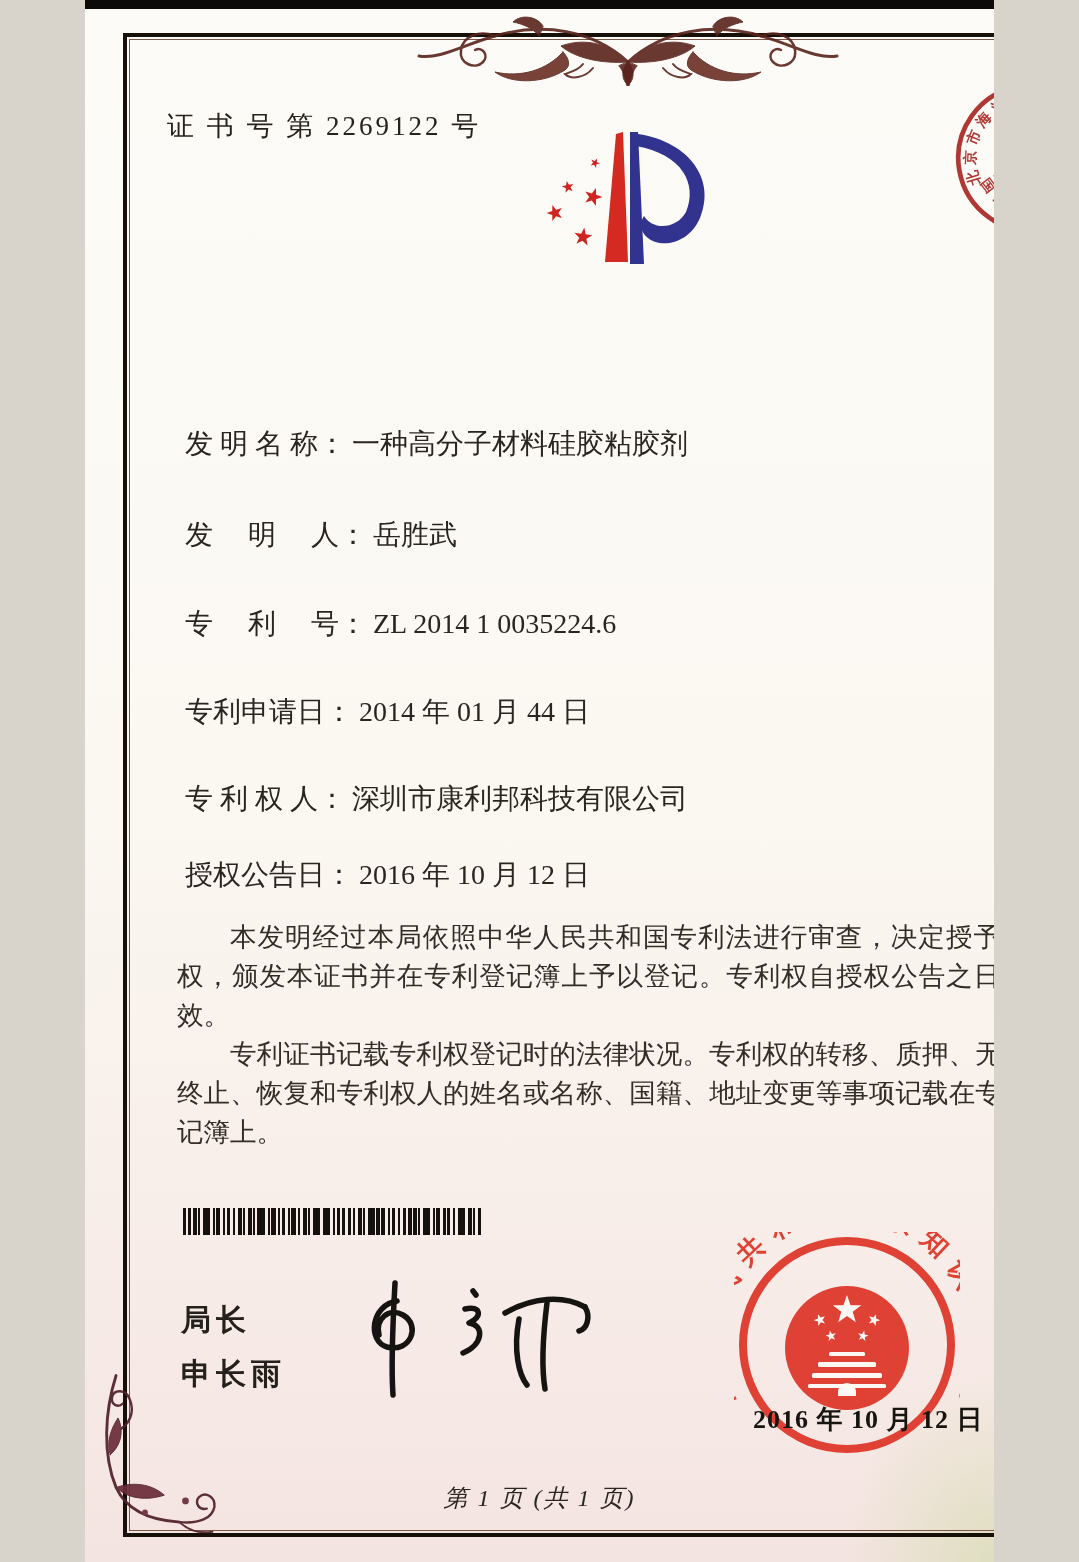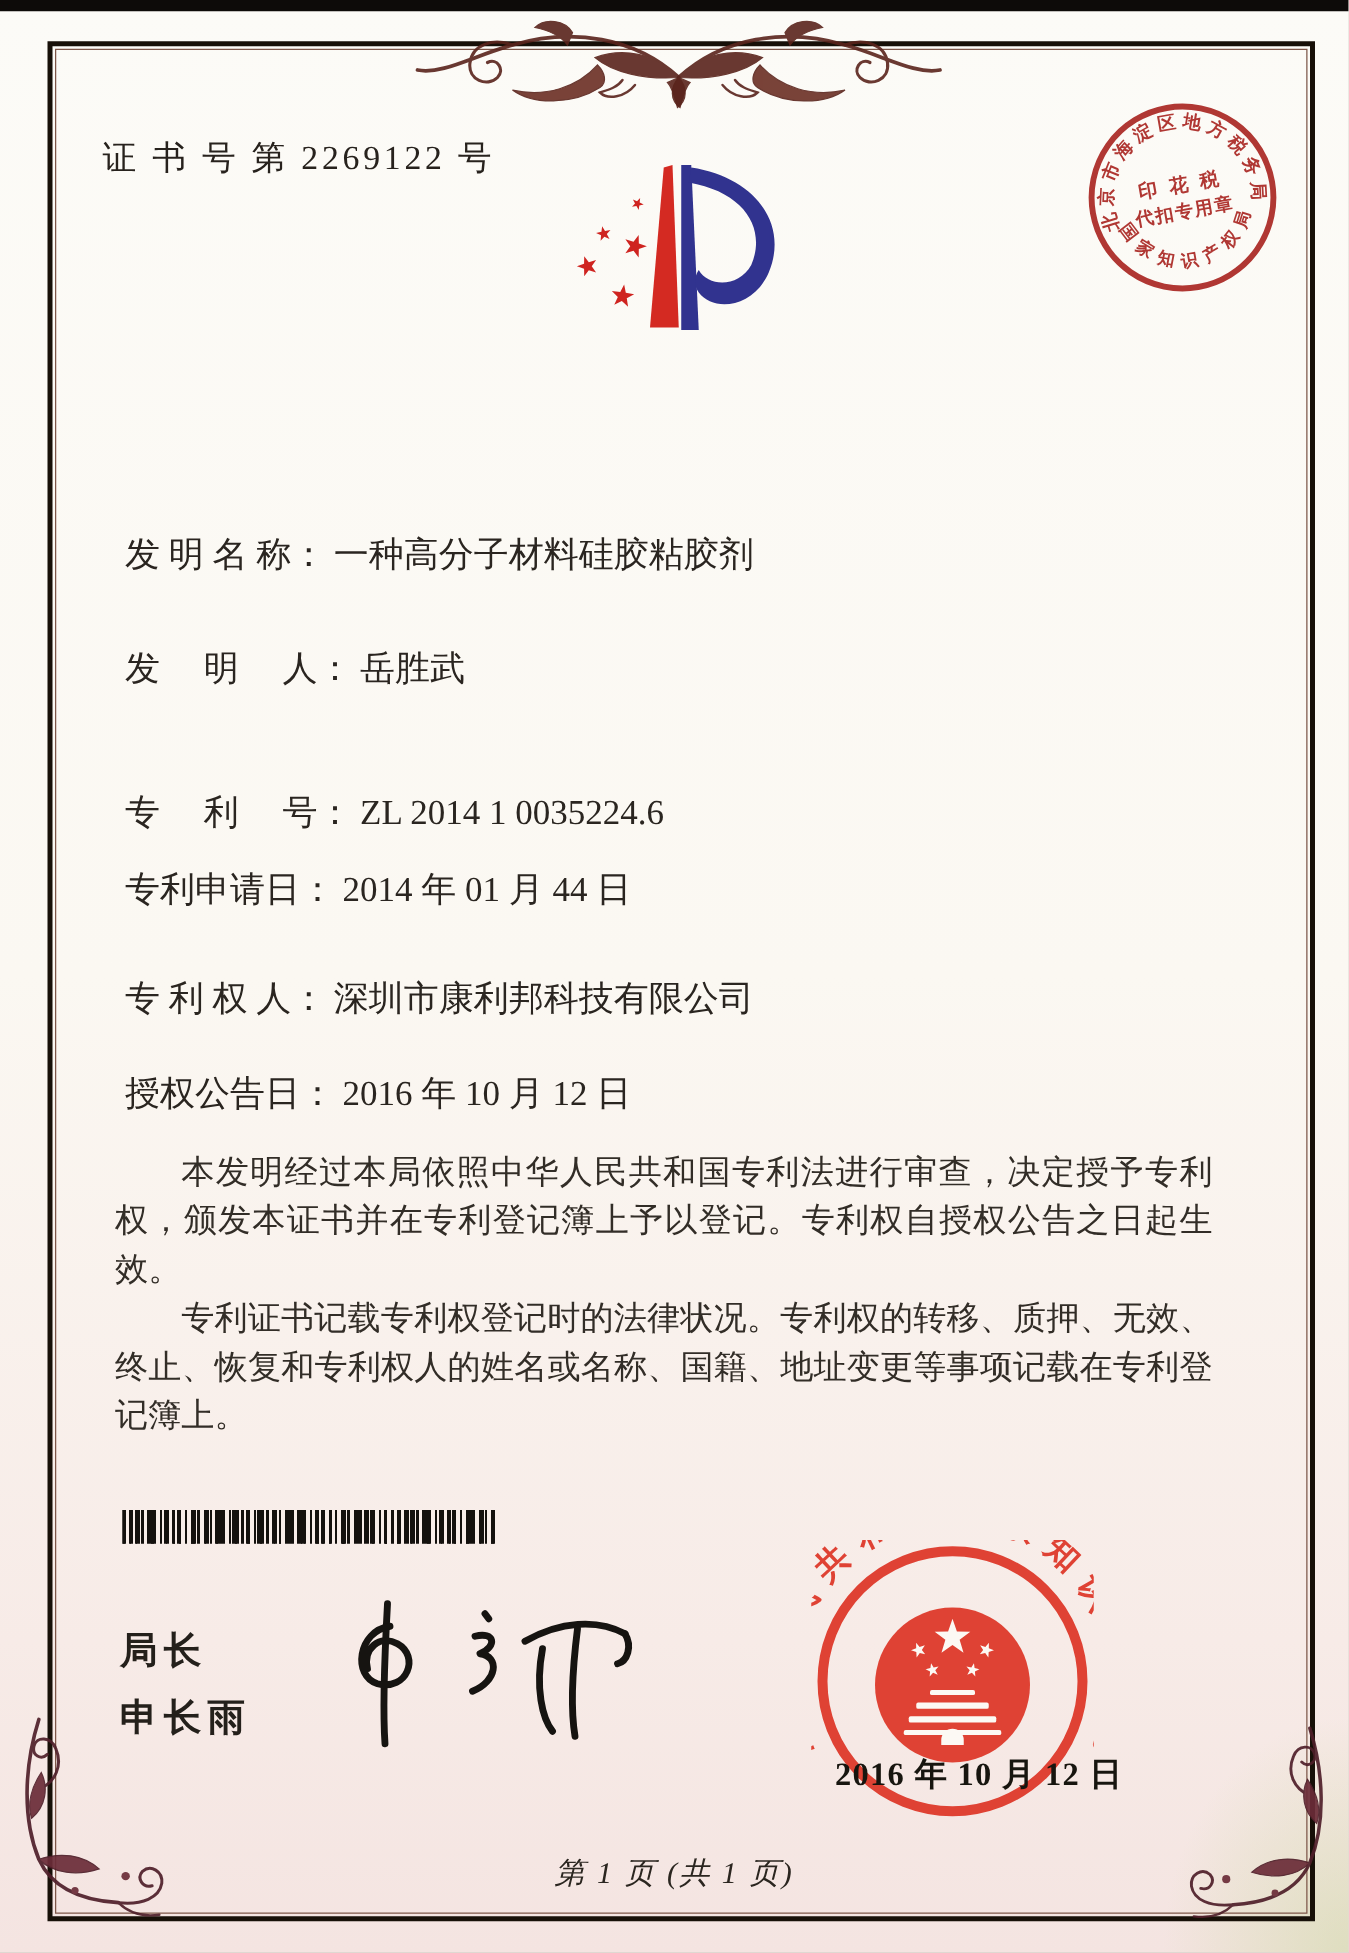--- a/index.html
+++ b/index.html
@@ -1,17 +1,17 @@
 <!DOCTYPE html>
 <html><head>
 <meta charset="utf-8">
 <style>
   html,body{margin:0;padding:0;background:#d8d4cc;}
   .page{
-    position:relative;width:1079px;height:1562px;margin:0 auto;overflow:hidden;
+    position:relative;width:909px;height:1562px;margin:0 auto;overflow:hidden;
     background:linear-gradient(180deg,#fcfbf7 0%,#fbf8f2 50%,#f7ebe7 84%,#f4e4e1 100%);
     font-family:"Liberation Serif", serif;color:#2a2520;
   }
   .photo-edge-top{position:absolute;left:0;top:0;width:100%;height:9px;background:#0d0b09;}
   .corner-tint{position:absolute;right:0;bottom:0;width:150px;height:190px;
     background:radial-gradient(ellipse at 100% 100%, rgba(196,214,150,.45), rgba(196,214,150,0) 70%);}
   
   .frame{position:absolute;left:38px;top:33px;width:1006px;height:1496px;
     border:4px solid #171008;z-index:1;}
   .frame-inner{position:absolute;left:2px;top:2px;right:2px;bottom:2px;border:1px solid #7d5648;}
@@ -21,21 +21,21 @@
   .orn-br{position:absolute;left:942px;top:1378px;width:130px;height:168px;z-index:2;transform:scaleX(-1);}
   
   .cert-no{position:absolute;left:82px;top:108px;font-size:27px;letter-spacing:3px;color:#27221d;z-index:2;}
   .logo{position:absolute;left:455px;top:128px;width:180px;height:145px;z-index:2;}
   .title{position:absolute;left:0;top:293px;width:100%;text-align:center;
     font-size:57px;font-weight:bold;letter-spacing:.52em;text-indent:.52em;color:#1d1813;z-index:2;}
   
   .frow{position:absolute;left:100px;font-size:28px;color:#2a2520;z-index:2;white-space:nowrap;}
   .frow .lab{display:inline-block;}
   .frow .val{margin-left:6px;}
-  .r1{top:425px}.r2{top:516px}.r3{top:631px}.r4{top:693px}.r5{top:780px}.r6{top:856px}
+  .r1{top:425px}.r2{top:516px}.r3{top:605px}.r4{top:693px}.r5{top:780px}.r6{top:856px}
   
   .paras{position:absolute;left:92px;top:918px;width:878px;z-index:2;
     font-size:26.5px;line-height:39px;text-align:justify;color:#322d27;}
   .paras p{margin:0;text-indent:2em;}
   
   .barcode{position:absolute;left:98px;top:1208px;width:298px;height:27px;z-index:2;
     background-image:
       repeating-linear-gradient(90deg,#14110e 0 2px,transparent 2px 5px),
       repeating-linear-gradient(90deg,#14110e 0 3px,transparent 3px 11px),
       repeating-linear-gradient(90deg,transparent 0 6px,#14110e 6px 8px,transparent 8px 17px);}

